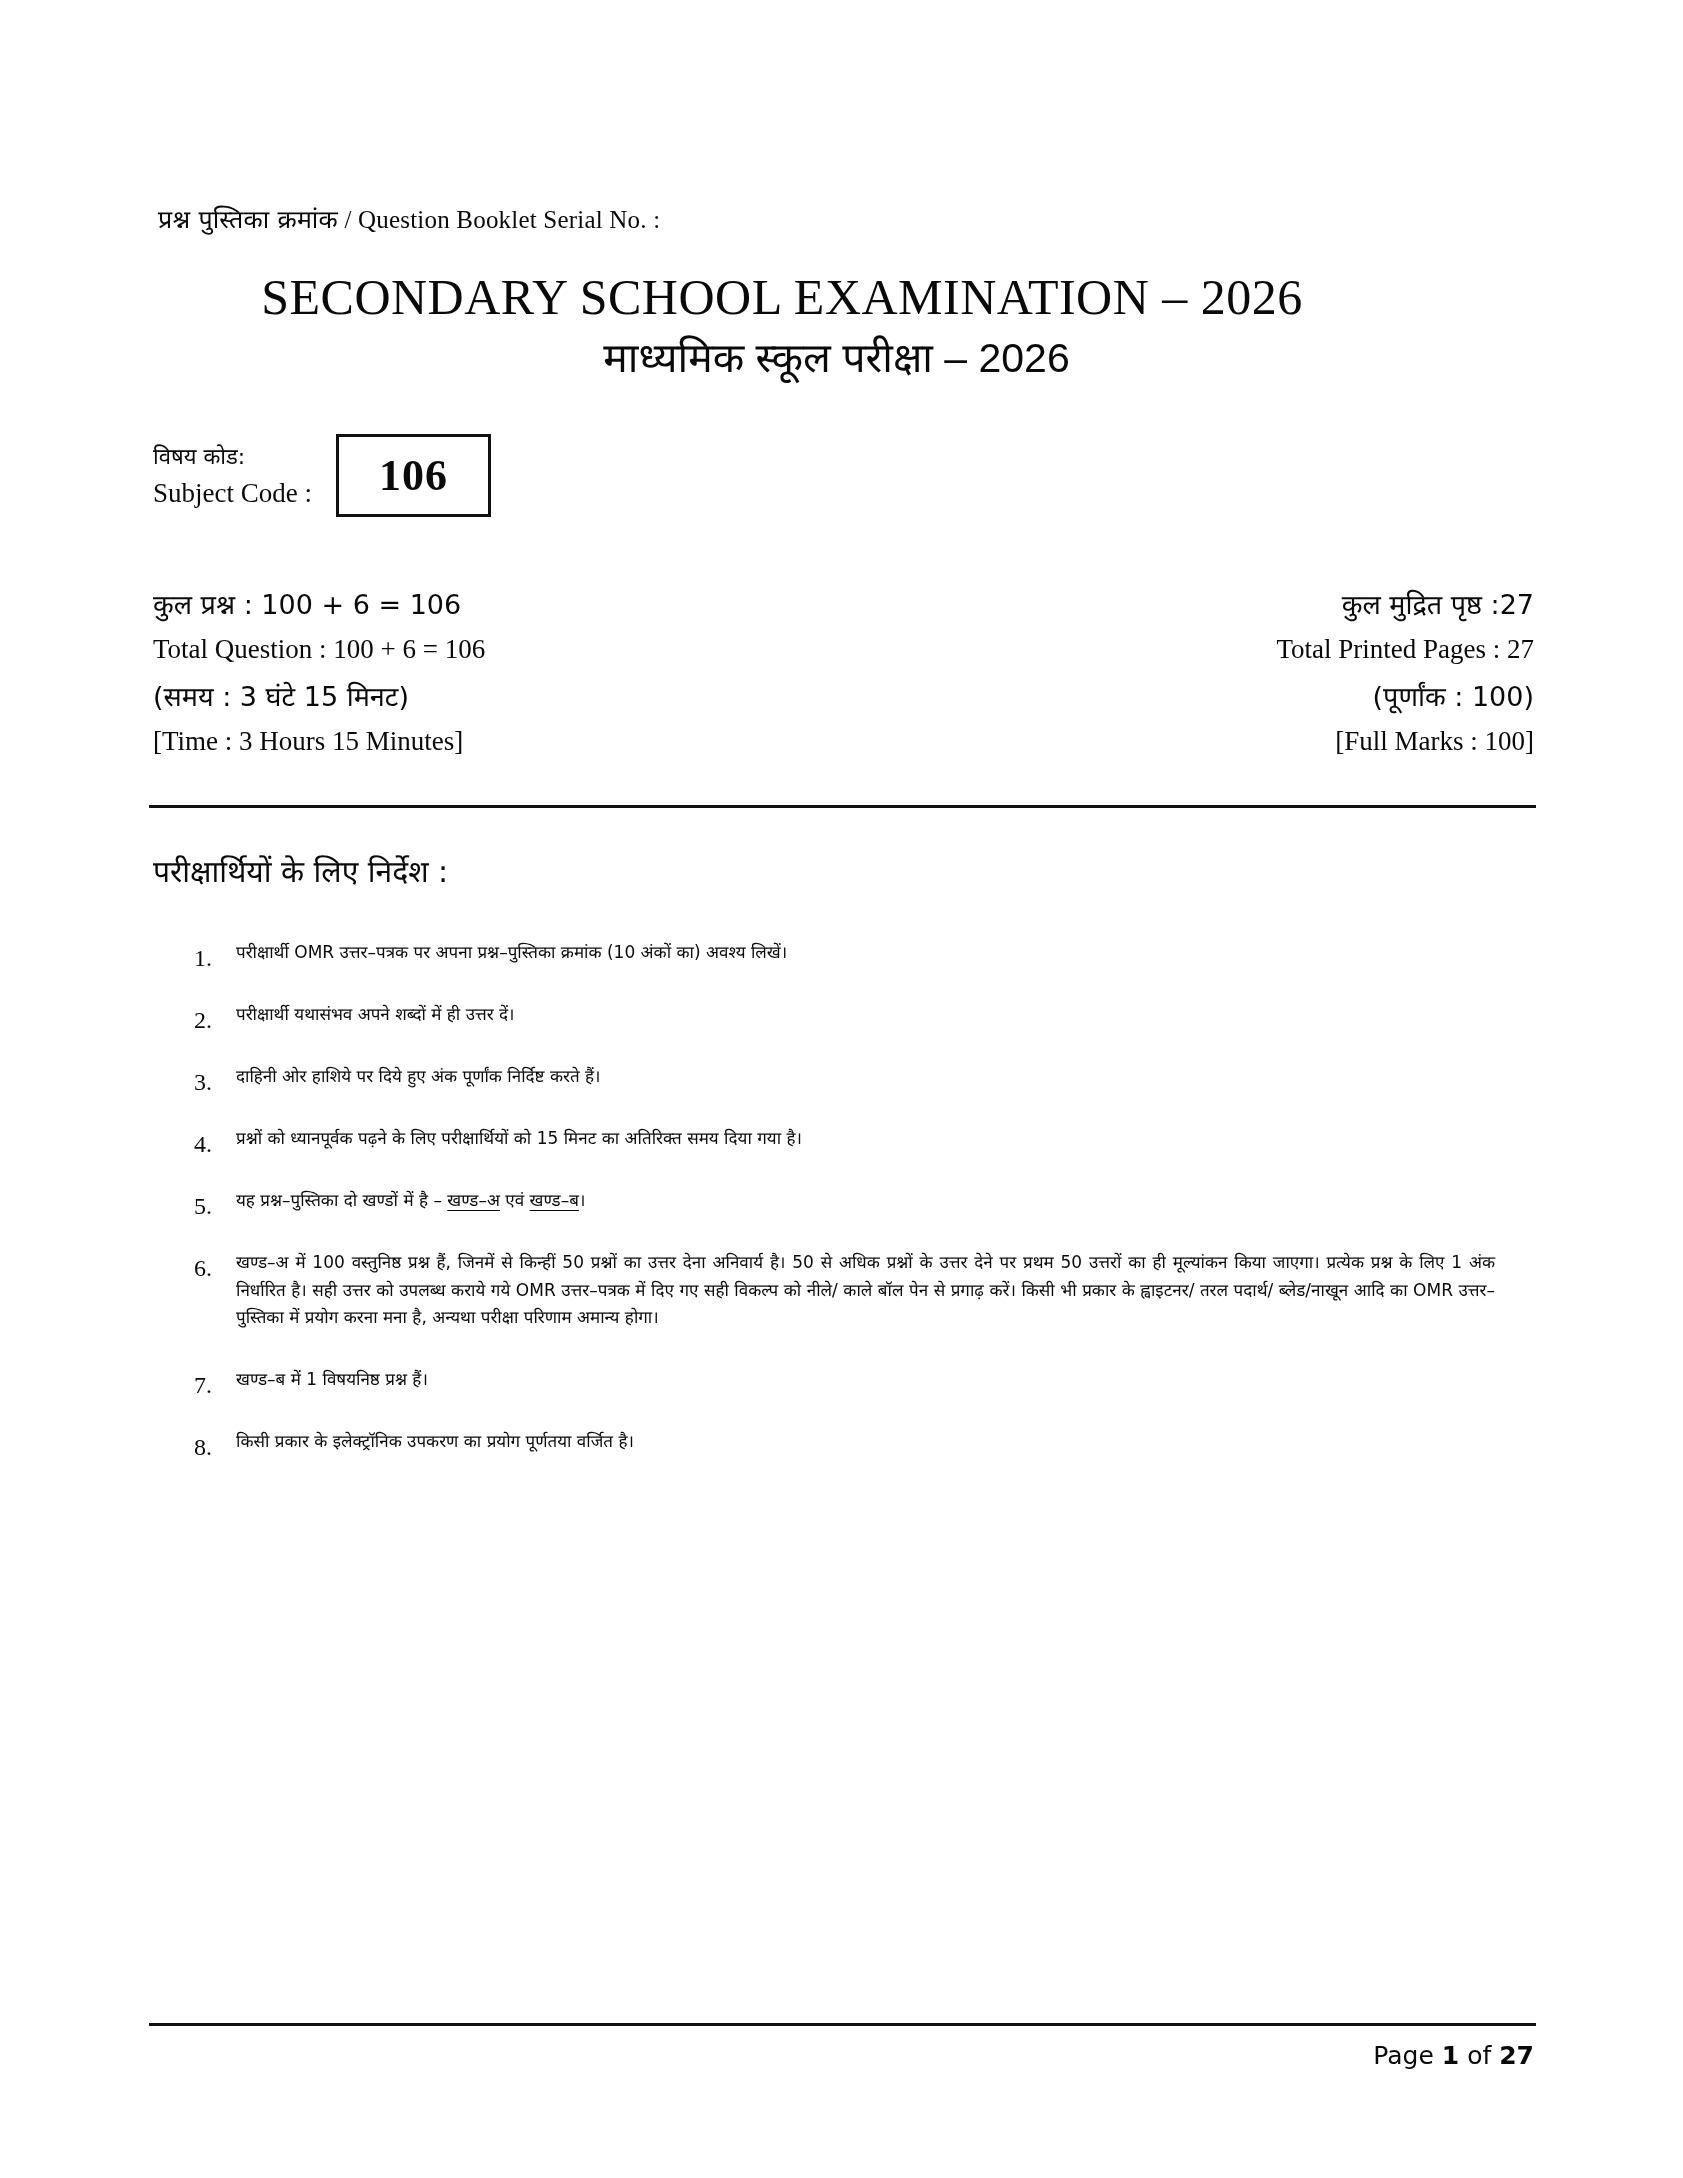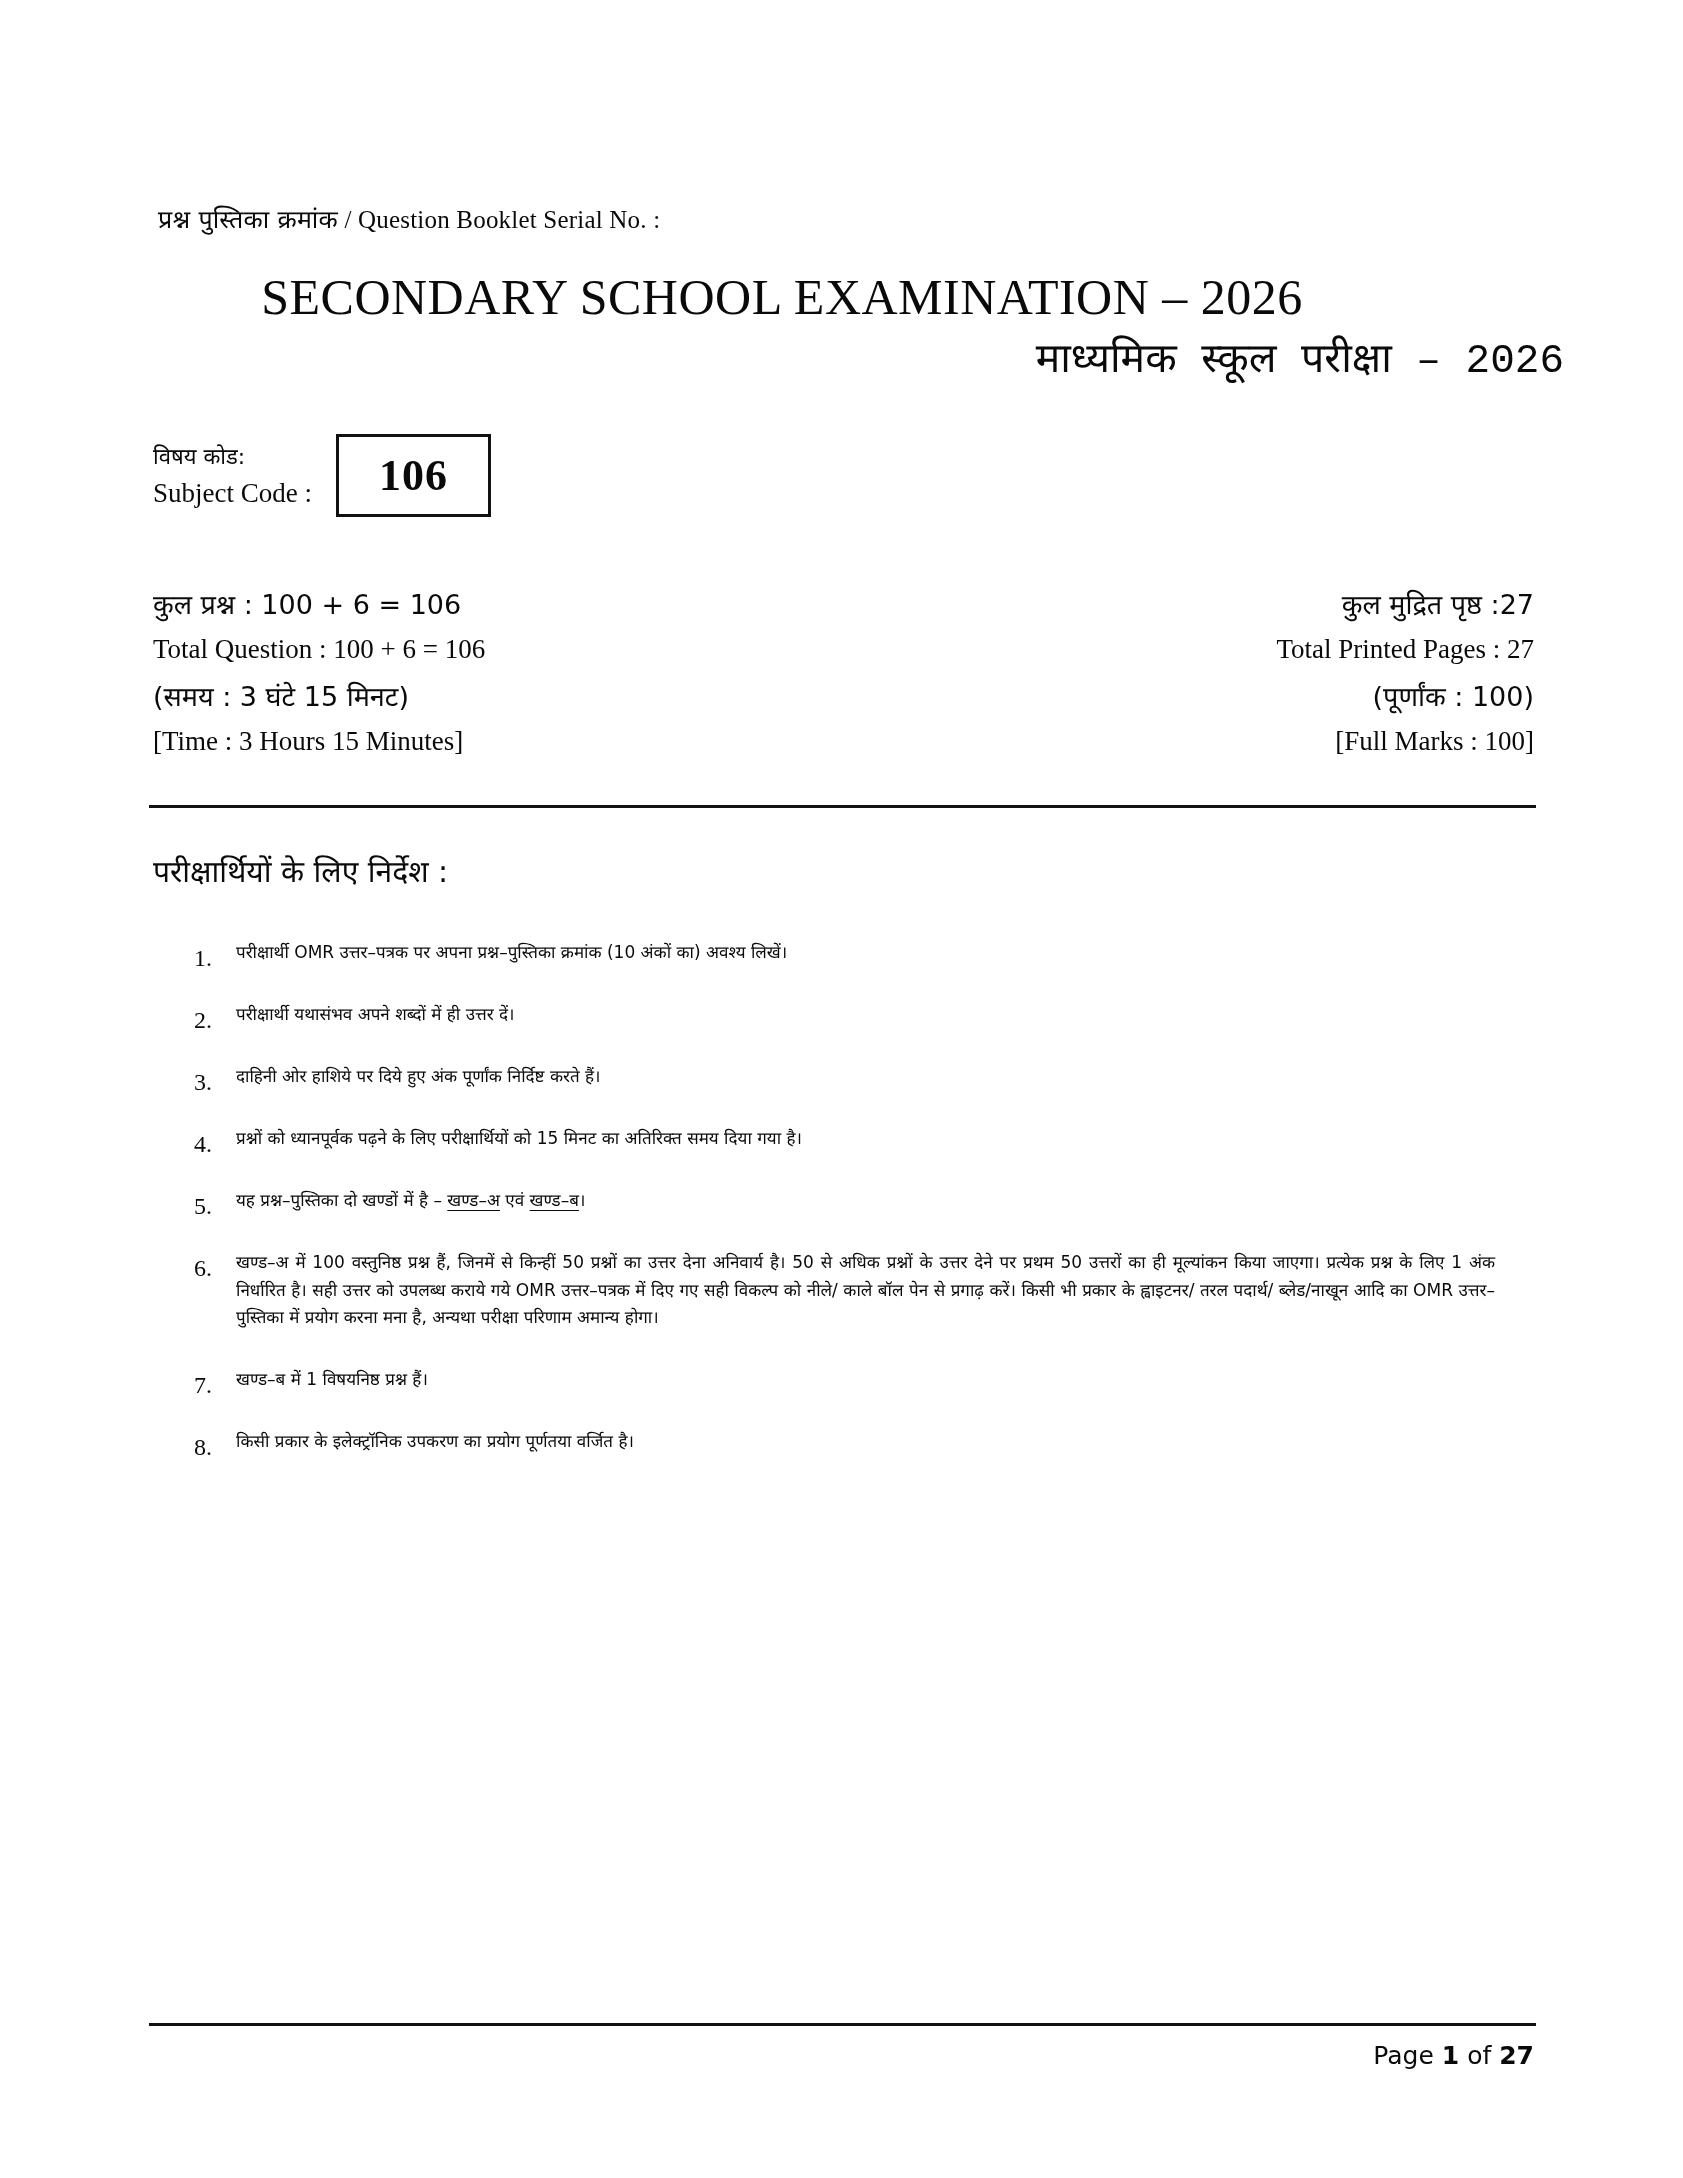--- a/index.html
+++ b/index.html
@@ -43,26 +43,26 @@
     text-align: center;
     font-size: 50px;
     letter-spacing: 0.5px;
     padding-right: 119px;
     box-sizing: border-box;
   }
   .title-hi {
     position: absolute;
     left: 0; right: 0;
     top: 315px;
-    text-align: right;
+    text-align: center;
     font-size: 41px;
     padding-left: 109px;
     padding-right: 119px;
     box-sizing: border-box;
-    font-family: Liberation Mono, monospace;
+    font-family: Liberation Sans, sans-serif;
     font-weight: 400;
   }
 
   
   .center-block {
     position: absolute;
     left: 475px;
     top: 386px;
     width: 515px;
     text-align: center;

